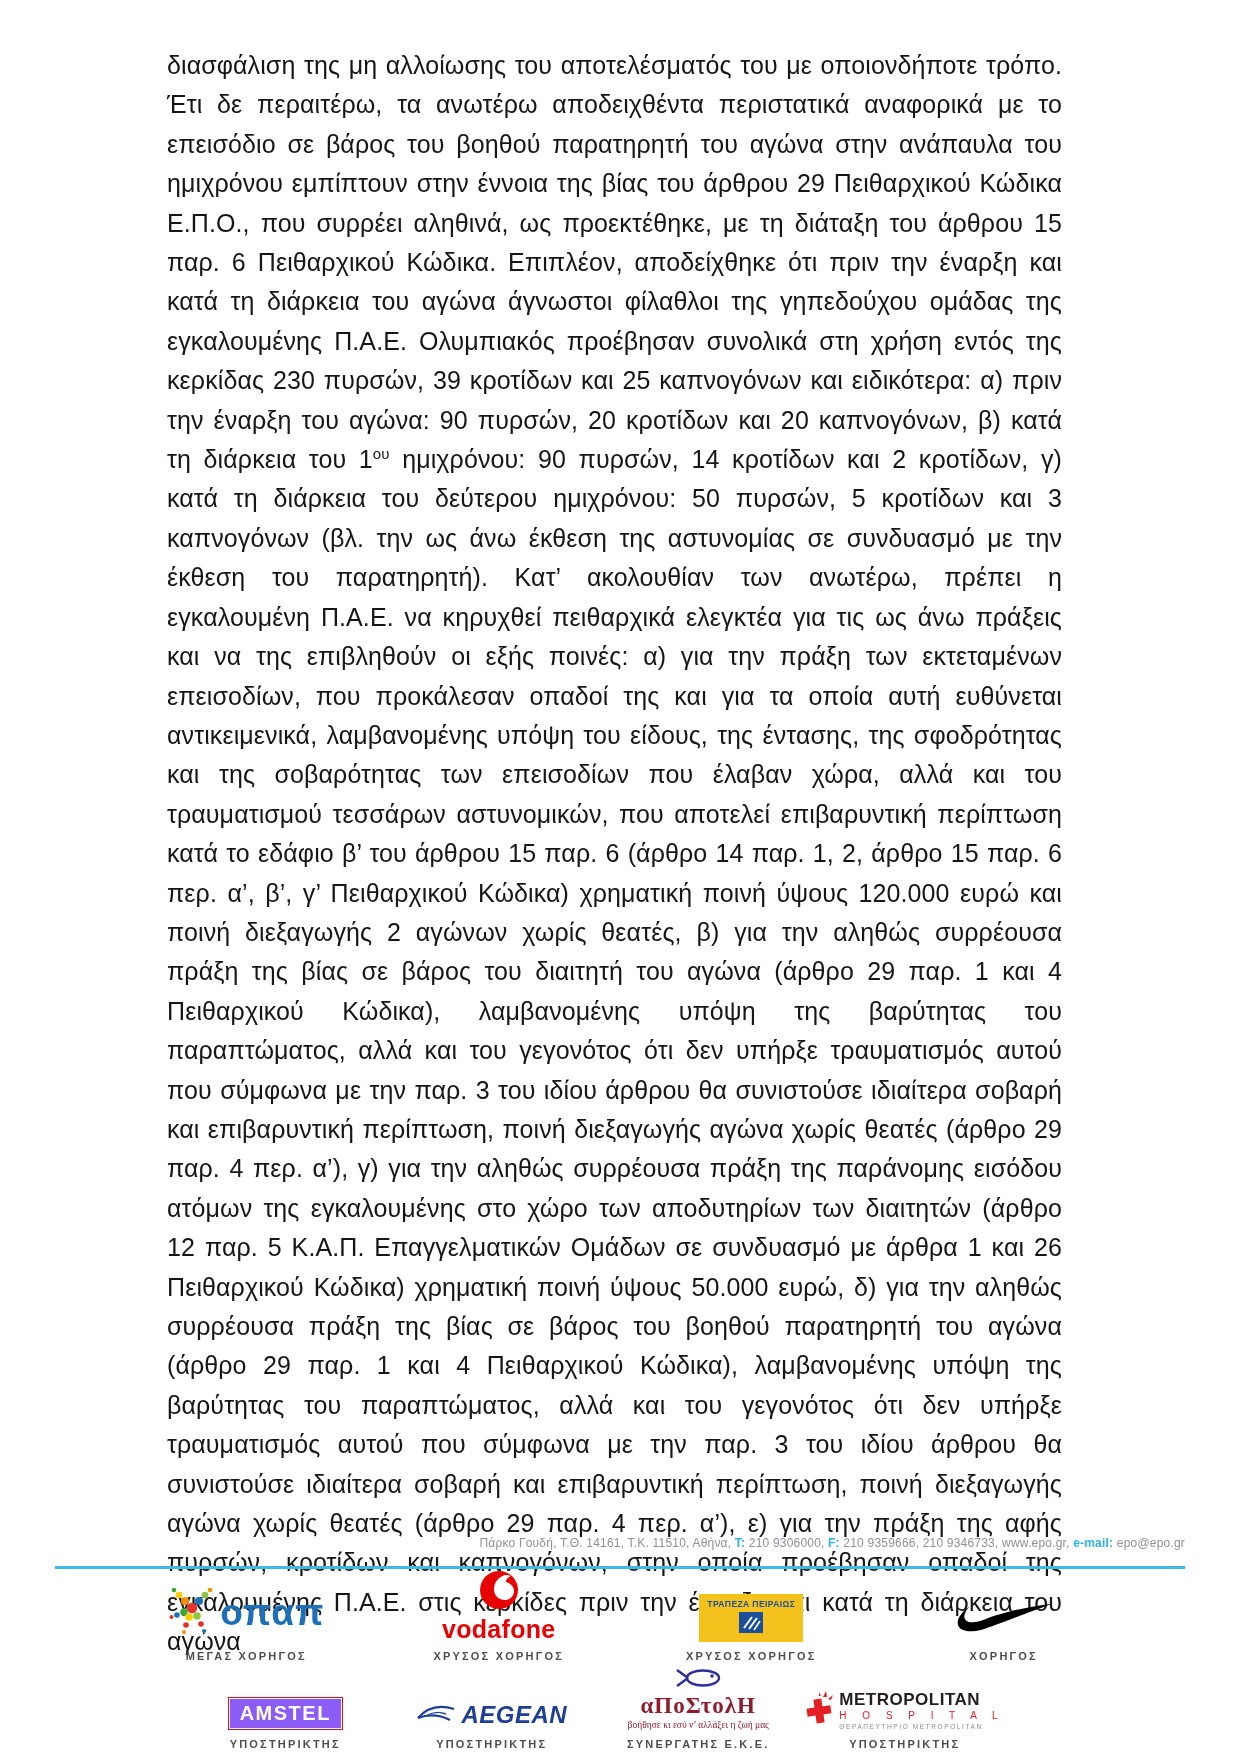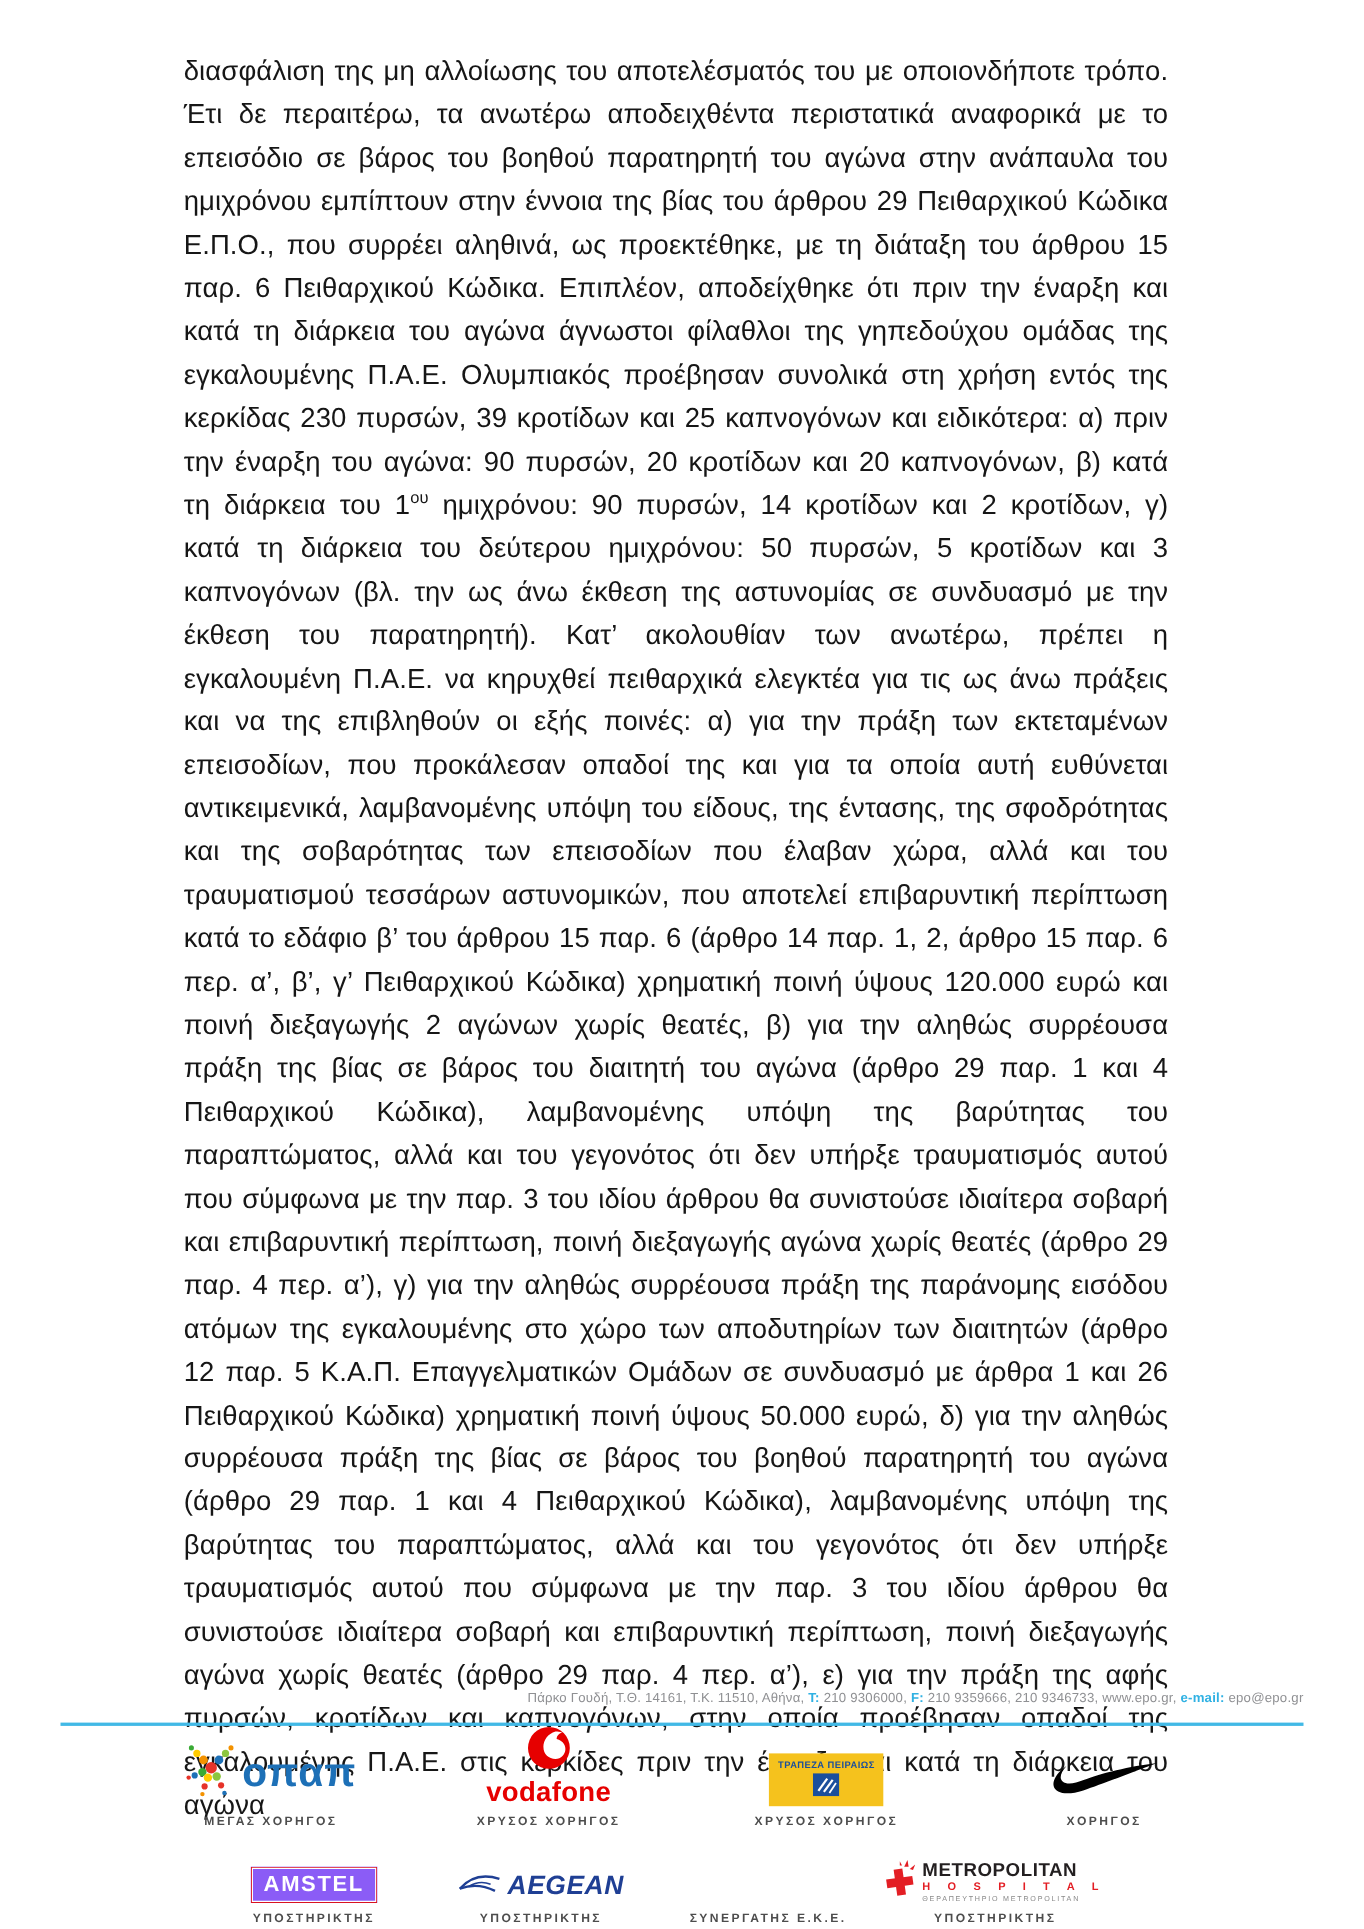--- a/index.html
+++ b/index.html
@@ -78,21 +78,21 @@
   .aegean-lockup{display:flex;align-items:center;}
   .aegean-word{font-size:24px;font-weight:bold;font-style:italic;color:#1f3f94;letter-spacing:0.5px;margin-left:5px;line-height:1;}
   
   .apostoli-lockup{display:flex;flex-direction:column;align-items:center;}
   .apostoli-word{font-family:"Liberation Serif","DejaVu Serif",serif;font-size:23px;font-weight:bold;color:#8a1e2d;letter-spacing:1px;line-height:1;margin-top:1px;}
   .apostoli-tagline{font-family:"Liberation Serif","DejaVu Serif",serif;font-size:9.5px;color:#8a1e2d;margin-top:3px;white-space:nowrap;}
   
   .metro-lockup{display:flex;align-items:flex-start;}
   .metro-text{display:flex;flex-direction:column;margin-left:6px;}
   .metro-name{font-size:17px;font-weight:bold;color:#231f20;letter-spacing:0.5px;line-height:1;}
-  .metro-hospital{font-size:10px;font-weight:bold;color:#e31e24;letter-spacing:6.5px;line-height:1;margin-top:3px;}
+  .metro-hospital{font-size:10px;font-weight:normal;color:#e31e24;letter-spacing:6.5px;line-height:1;margin-top:3px;}
   .metro-sub{font-size:6.5px;color:#8a8a8a;letter-spacing:1.6px;line-height:1;margin-top:3px;}
 </style>
 </head>
 <body>
 
 <div class="page">
 
   <div class="body-text"><span>διασφάλιση της μη αλλοίωσης του αποτελέσματός του με οποιονδήποτε τρόπο. Έτι δε περαιτέρω, τα ανωτέρω αποδειχθέντα περιστατικά αναφορικά με το επεισόδιο σε βάρος του βοηθού παρατηρητή του αγώνα στην ανάπαυλα του ημιχρόνου εμπίπτουν στην έννοια της βίας του άρθρου 29 Πειθαρχικού Κώδικα Ε.Π.Ο., που συρρέει αληθινά, ως προεκτέθηκε, με τη διάταξη του άρθρου 15 παρ. 6 Πειθαρχικού Κώδικα. Επιπλέον, αποδείχθηκε ότι πριν την έναρξη και κατά τη διάρκεια του αγώνα άγνωστοι φίλαθλοι της γηπεδούχου ομάδας της εγκαλουμένης Π.Α.Ε. Ολυμπιακός προέβησαν συνολικά στη χρήση εντός της κερκίδας 230 πυρσών, 39 κροτίδων και 25 καπνογόνων και ειδικότερα: α) πριν την έναρξη του αγώνα: 90 πυρσών, 20 κροτίδων και 20 καπνογόνων, β) κατά τη διάρκεια του 1</span><sup>ου</sup><span> ημιχρόνου: 90 πυρσών, 14 κροτίδων και 2 κροτίδων, γ) κατά τη διάρκεια του δεύτερου ημιχρόνου: 50 πυρσών, 5 κροτίδων και 3 καπνογόνων (βλ. την ως άνω έκθεση της αστυνομίας σε συνδυασμό με την έκθεση του παρατηρητή). Κατ’ ακολουθίαν των ανωτέρω, πρέπει η εγκαλουμένη Π.Α.Ε. να κηρυχθεί πειθαρχικά ελεγκτέα για τις ως άνω πράξεις και να της επιβληθούν οι εξής ποινές: α) για την πράξη των εκτεταμένων επεισοδίων, που προκάλεσαν οπαδοί της και για τα οποία αυτή ευθύνεται αντικειμενικά, λαμβανομένης υπόψη του είδους, της έντασης, της σφοδρότητας και της σοβαρότητας των επεισοδίων που έλαβαν χώρα, αλλά και του τραυματισμού τεσσάρων αστυνομικών, που αποτελεί επιβαρυντική περίπτωση κατά το εδάφιο β’ του άρθρου 15 παρ. 6 (άρθρο 14 παρ. 1, 2, άρθρο 15 παρ. 6 περ. α’, β’, γ’ Πειθαρχικού Κώδικα) χρηματική ποινή ύψους 120.000 ευρώ και ποινή διεξαγωγής 2 αγώνων χωρίς θεατές, β) για την αληθώς συρρέουσα πράξη της βίας σε βάρος του διαιτητή του αγώνα (άρθρο 29 παρ. 1 και 4 Πειθαρχικού Κώδικα), λαμβανομένης υπόψη της βαρύτητας του παραπτώματος, αλλά και του γεγονότος ότι δεν υπήρξε τραυματισμός αυτού που σύμφωνα με την παρ. 3 του ιδίου άρθρου θα συνιστούσε ιδιαίτερα σοβαρή και επιβαρυντική περίπτωση, ποινή διεξαγωγής αγώνα χωρίς θεατές (άρθρο 29 παρ. 4 περ. α’), γ) για την αληθώς συρρέουσα πράξη της παράνομης εισόδου ατόμων της εγκαλουμένης στο χώρο των αποδυτηρίων των διαιτητών (άρθρο 12 παρ. 5 Κ.Α.Π. Επαγγελματικών Ομάδων σε συνδυασμό με άρθρα 1 και 26 Πειθαρχικού Κώδικα) χρηματική ποινή ύψους 50.000 ευρώ, δ) για την αληθώς συρρέουσα πράξη της βίας σε βάρος του βοηθού παρατηρητή του αγώνα (άρθρο 29 παρ. 1 και 4 Πειθαρχικού Κώδικα), λαμβανομένης υπόψη της βαρύτητας του παραπτώματος, αλλά και του γεγονότος ότι δεν υπήρξε τραυματισμός αυτού που σύμφωνα με την παρ. 3 του ιδίου άρθρου θα συνιστούσε ιδιαίτερα σοβαρή και επιβαρυντική περίπτωση, ποινή διεξαγωγής αγώνα χωρίς θεατές (άρθρο 29 παρ. 4 περ. α’), ε) για την πράξη της αφής πυρσών, κροτίδων και καπνογόνων, στην οποία προέβησαν οπαδοί της εγκαλουμένης Π.Α.Ε. στις κερκίδες πριν την έναρξη και κατά τη διάρκεια του αγώνα</span></div>
 
   <div class="footer-line"><span>Πάρκο Γουδή, Τ.Θ. 14161, Τ.Κ. 11510, Αθήνα, </span><span class="accent">T:</span><span> 210 9306000, </span><span class="accent">F:</span><span> 210 9359666, 210 9346733, www.epo.gr, </span><span class="accent">e-mail:</span><span> epo@epo.gr</span></div>
@@ -182,20 +182,31 @@
             <path d="M2 18 Q18 12 34 20" fill="none" stroke="#1f3f94" stroke-width="2.2"></path>
             <path d="M10 16 Q20 10 30 14" fill="none" stroke="#1f3f94" stroke-width="1.4"></path>
           </svg>
         </span>
         <span class="aegean-word">AEGEAN</span>
       </div>
       <div class="tier-label">ΥΠΟΣΤΗΡΙΚΤΗΣ</div>
     </div>
 
     <div class="sponsor-cell">
+      <div class="apostoli-lockup">
+        <span>
+          <svg width="48" height="22" viewBox="0 0 48 22">
+            <ellipse cx="29" cy="11" rx="16" ry="7.5" fill="none" stroke="#2b2e9b" stroke-width="2.4"></ellipse>
+            <path d="M14 11 L3 3 M14 11 L3 19" fill="none" stroke="#2b2e9b" stroke-width="2.4"></path>
+            <circle cx="38" cy="9" r="1.8" fill="#2b2e9b"></circle>
+          </svg>
+        </span>
+        <span class="apostoli-word">αΠοΣτολΗ</span>
+        <span class="apostoli-tagline">βοήθησε κι εσύ ν’ αλλάξει η ζωή μας</span>
+      </div>
       <div class="tier-label">ΣΥΝΕΡΓΑΤΗΣ Ε.Κ.Ε.</div>
     </div>
 
     <div class="sponsor-cell">
       <div class="metro-lockup">
         <span>
           <svg width="28" height="34" viewBox="0 0 28 34">
             <g transform="rotate(-8 14 20)">
               <rect x="10" y="8" width="8" height="24" fill="#e31e24"></rect>
               <rect x="2" y="16" width="24" height="8" fill="#e31e24"></rect>

